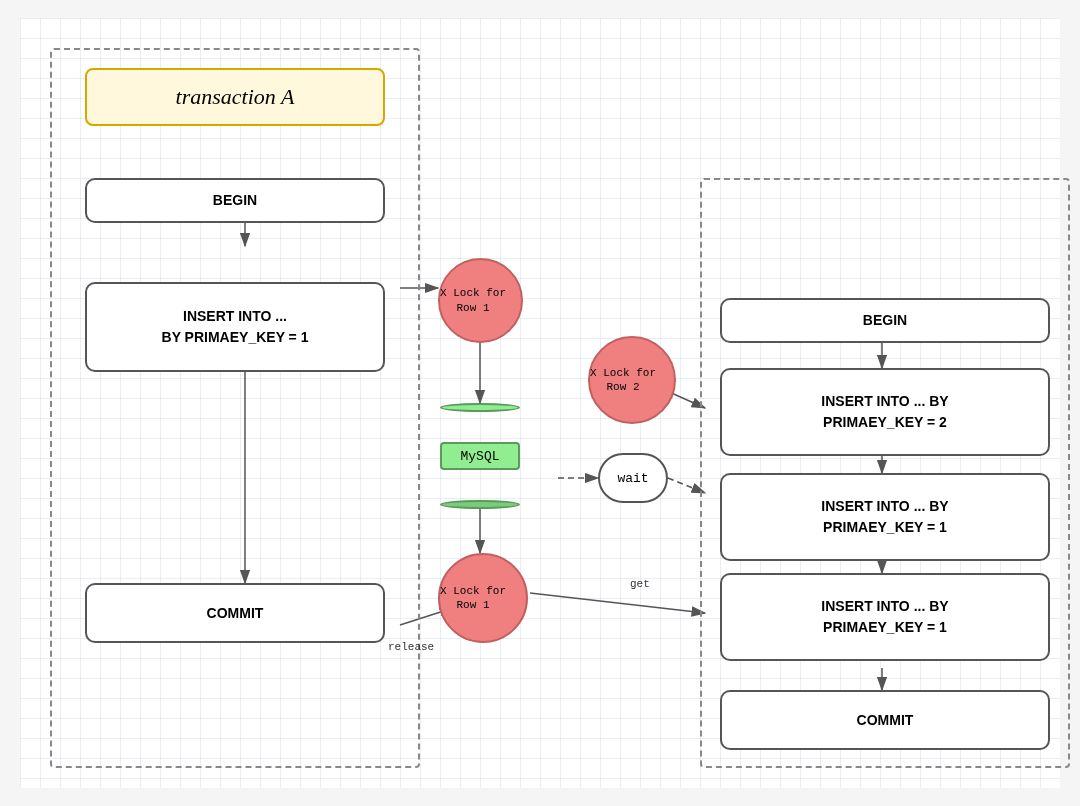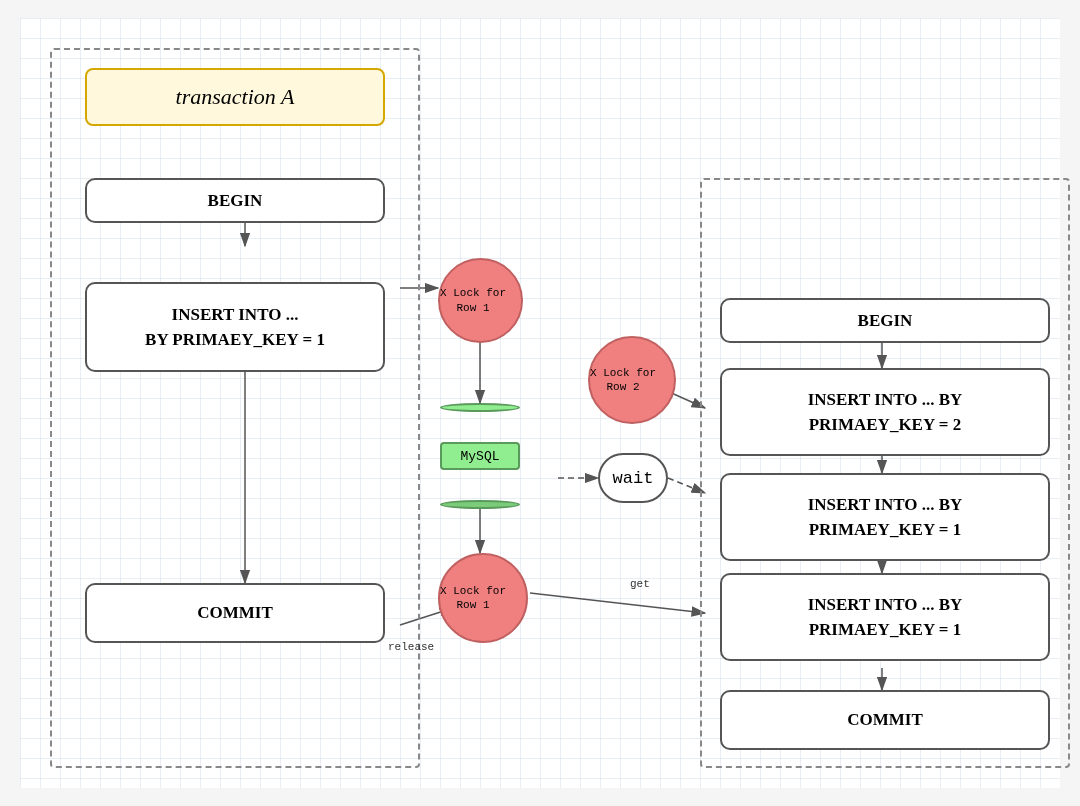--- a/index.html
+++ b/index.html
@@ -48,23 +48,23 @@
     .sql-box {
       position: absolute;
       border: 2px solid #555;
       border-radius: 10px;
       background: white;
       display: flex;
       flex-direction: column;
       align-items: center;
       justify-content: center;
       text-align: center;
-      font-family: Liberation Serif, serif;
+      font-family: Liberation Sans, sans-serif;
       font-weight: bold;
-      font-size: 17px;
+      font-size: 14px;
       line-height: 1.5;
     }
 
     
     .lock-circle {
       position: absolute;
       border-radius: 50%;
       background: #f08080;
       border: 2px solid #c06060;
       display: flex;
@@ -78,21 +78,21 @@
 
     
     .wait-circle {
       position: absolute;
       border-radius: 50%;
       background: white;
       border: 2px solid #555;
       display: flex;
       align-items: center;
       justify-content: center;
-      font-size: 17px;
+      font-size: 13px;
       font-family: 'Courier New', Courier, monospace;
     }
 
     
     .mysql-cylinder {
       position: absolute;
       display: flex;
       flex-direction: column;
       align-items: center;
       justify-content: center;

